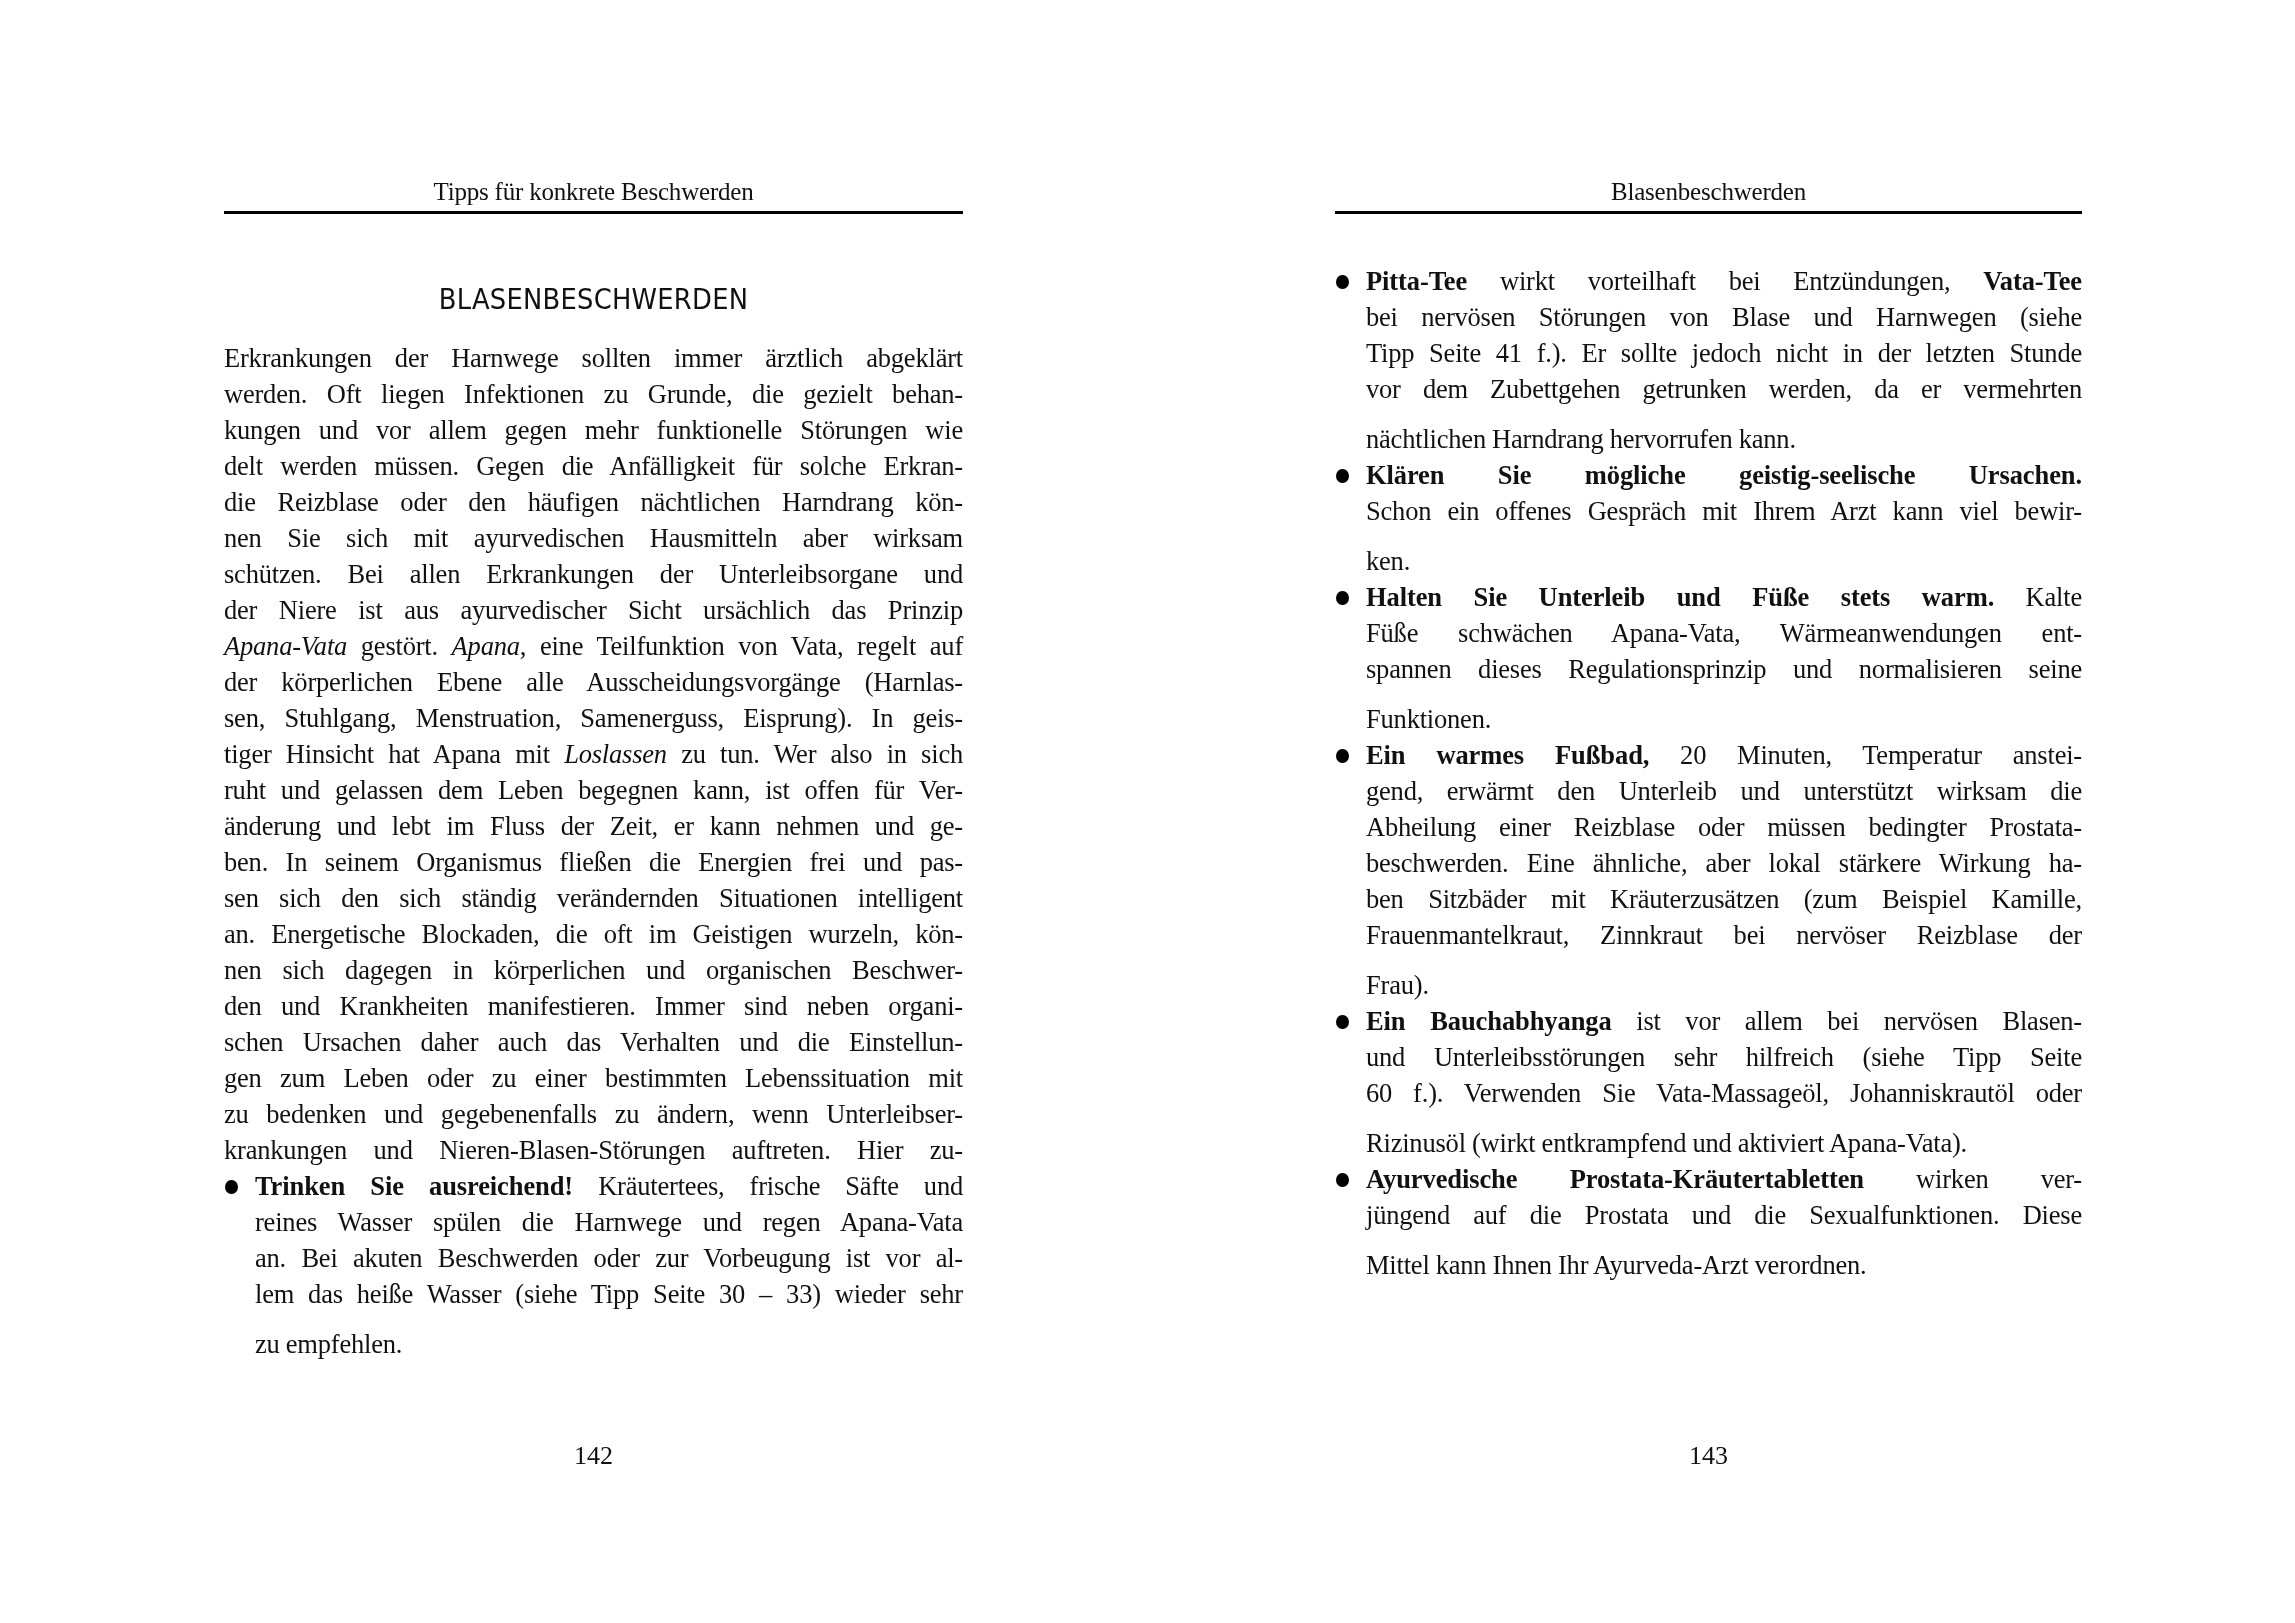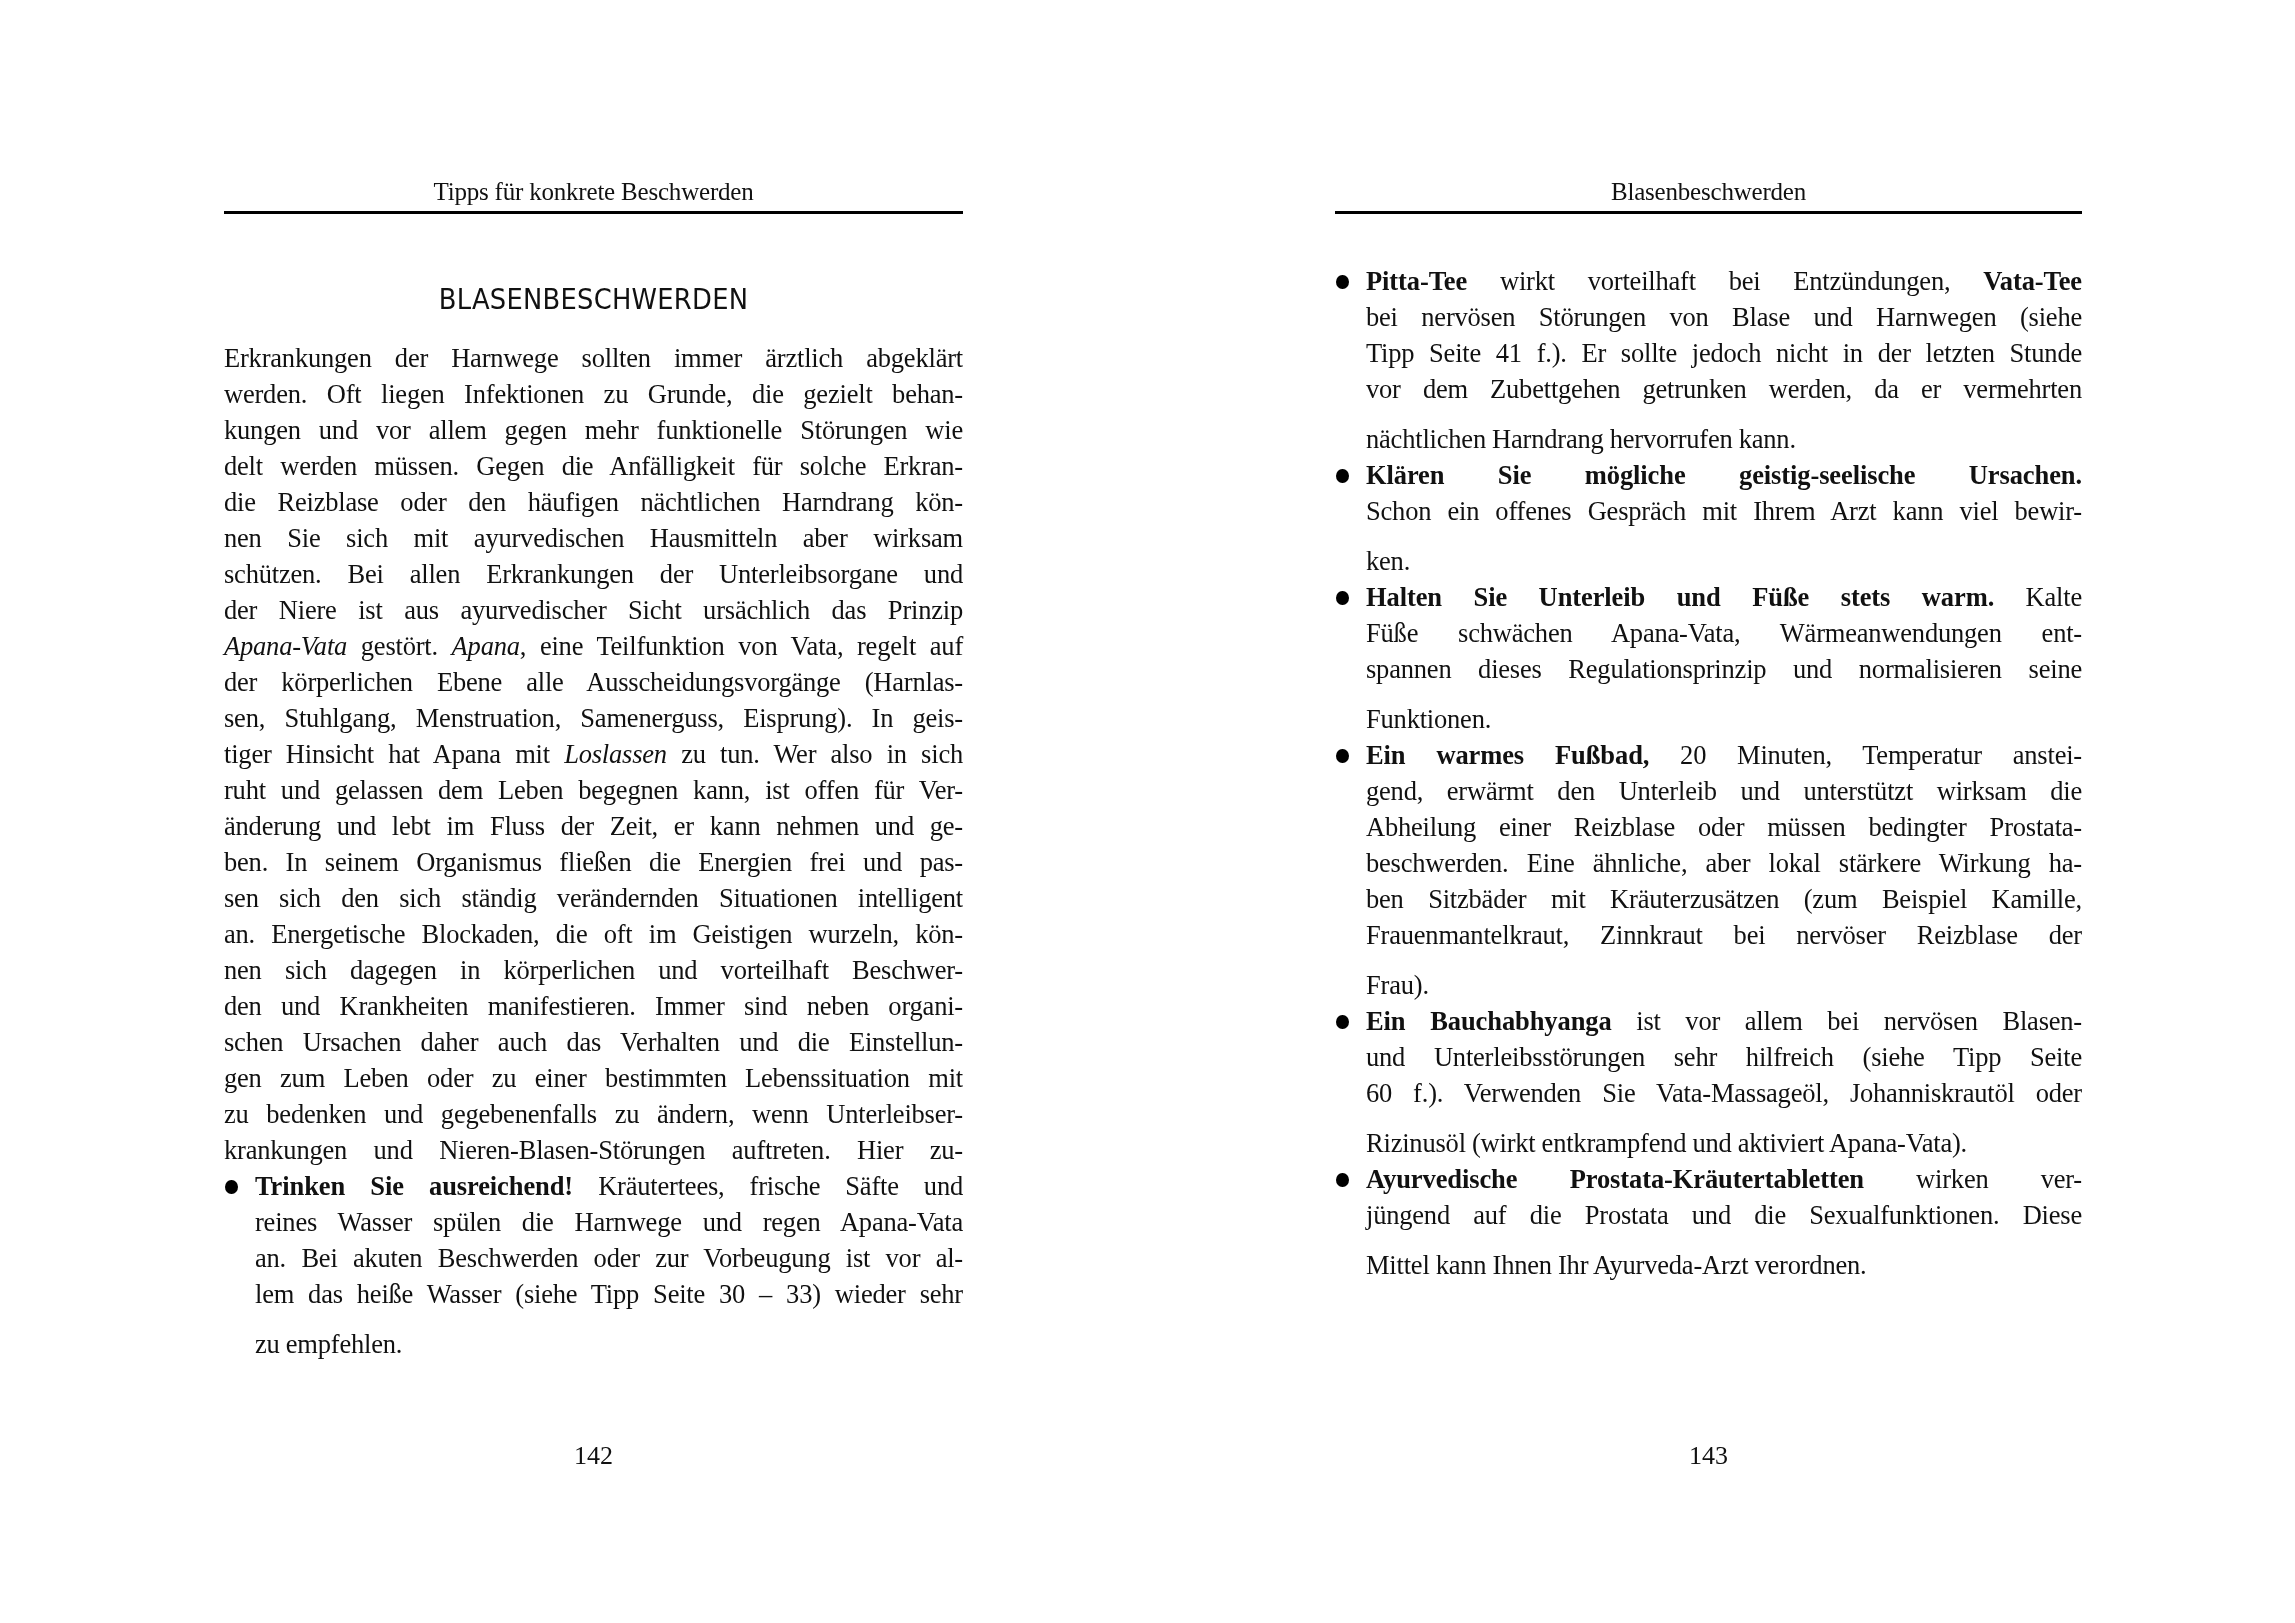--- a/index.html
+++ b/index.html
@@ -51,21 +51,21 @@
         <span class="line"><span>der Niere ist aus ayurvedischer Sicht ursächlich das Prinzip</span></span>
         <span class="line"><span class="ital">Apana-Vata</span><span> gestört. </span><span class="ital">Apana</span><span>, eine Teilfunktion von Vata, regelt auf</span></span>
         <span class="line"><span>der körperlichen Ebene alle Ausscheidungsvorgänge (Harnlas-</span></span>
         <span class="line"><span>sen, Stuhlgang, Menstruation, Samenerguss, Eisprung). In geis-</span></span>
         <span class="line"><span>tiger Hinsicht hat Apana mit </span><span class="ital">Loslassen</span><span> zu tun. Wer also in sich</span></span>
         <span class="line"><span>ruht und gelassen dem Leben begegnen kann, ist offen für Ver-</span></span>
         <span class="line"><span>änderung und lebt im Fluss der Zeit, er kann nehmen und ge-</span></span>
         <span class="line"><span>ben. In seinem Organismus fließen die Energien frei und pas-</span></span>
         <span class="line"><span>sen sich den sich ständig verändernden Situationen intelligent</span></span>
         <span class="line"><span>an. Energetische Blockaden, die oft im Geistigen wurzeln, kön-</span></span>
-        <span class="line"><span>nen sich dagegen in körperlichen und vorteilhaft Beschwer-</span></span>
+        <span class="line"><span>nen sich dagegen in körperlichen und organischen Beschwer-</span></span>
         <span class="line"><span>den und Krankheiten manifestieren. Immer sind neben organi-</span></span>
         <span class="line"><span>schen Ursachen daher auch das Verhalten und die Einstellun-</span></span>
         <span class="line"><span>gen zum Leben oder zu einer bestimmten Lebenssituation mit</span></span>
         <span class="line"><span>zu bedenken und gegebenenfalls zu ändern, wenn Unterleibser-</span></span>
         <span class="line"><span>krankungen und Nieren-Blasen-Störungen auftreten. Hier zu-</span></span>
       </div>
     <div>
         <div class="bullet-item">
           <span class="bullet"></span>
           <span class="line"><span class="bold">Trinken Sie ausreichend!</span><span> Kräutertees, frische Säfte und</span></span>

